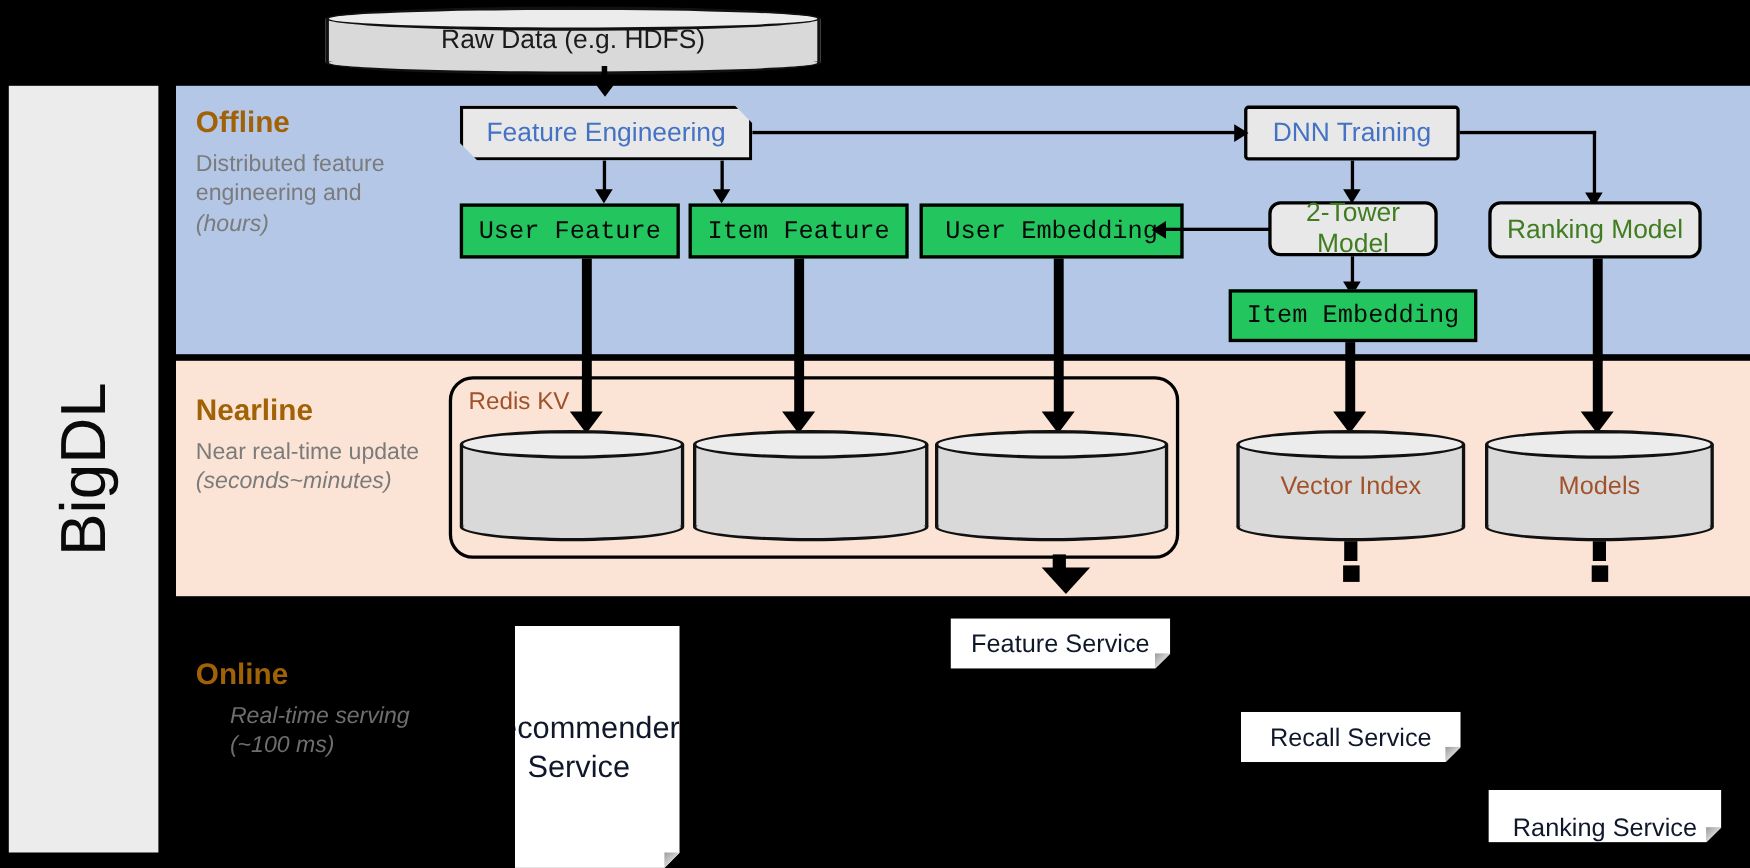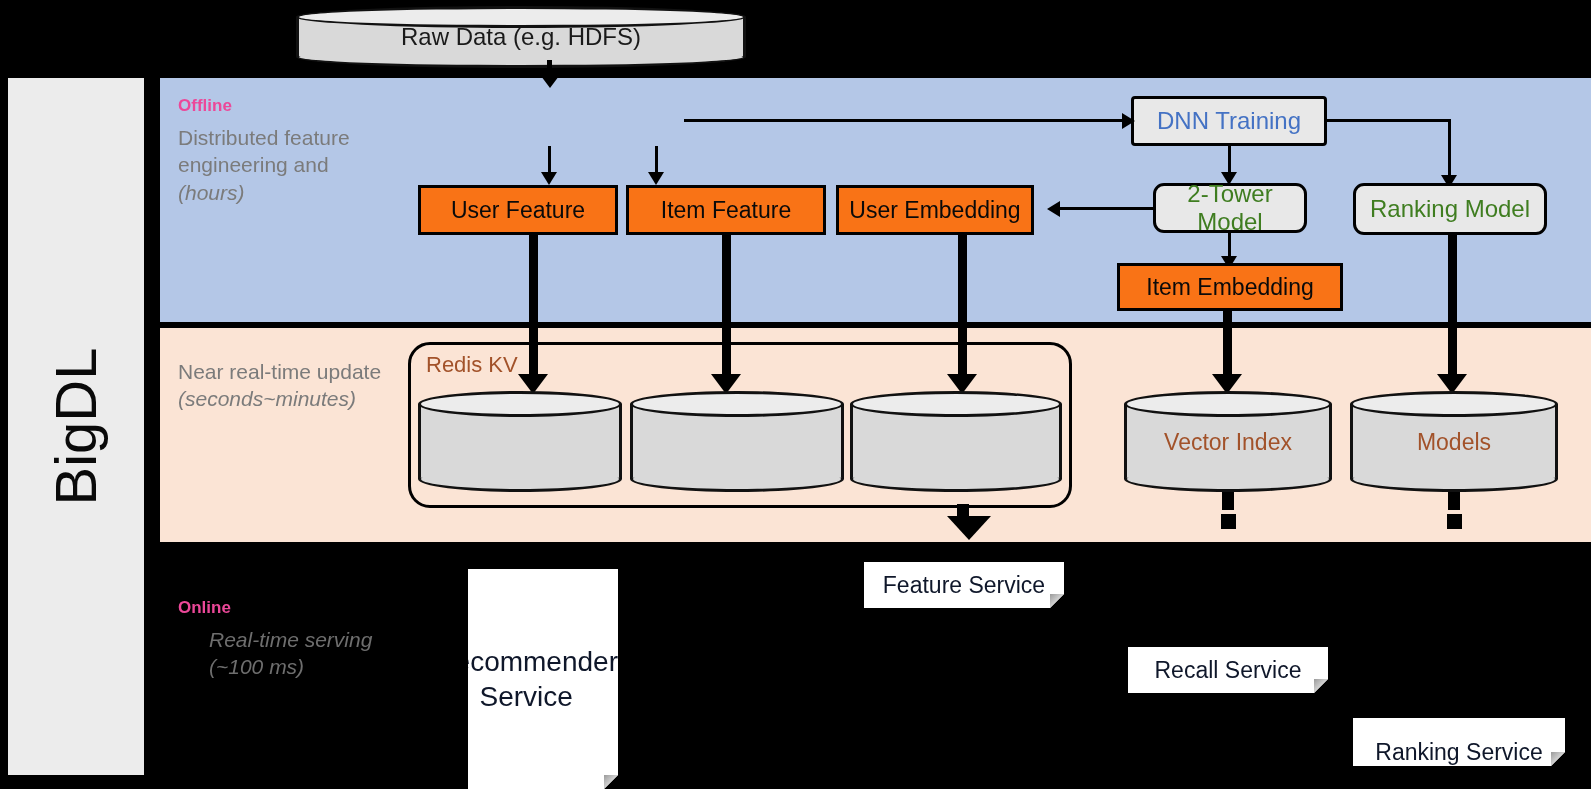--- a/index.html
+++ b/index.html
@@ -34,45 +34,46 @@
     white-space: nowrap;
     font-size: 58px;
     color:#0a0a0a;
     letter-spacing: 0px;
     font-family:"Liberation Sans", sans-serif;
   }
 
   
   .band-caption { position:absolute; }
   .band-title {
-    font-size:17px; color:#ec4899; font-weight:600; margin:0 0 8px 0;
+    font-size:27px; color:#a16207; font-weight:600; margin:0 0 8px 0;
     font-family:"Liberation Sans", sans-serif;
   }
   .band-sub {
     font-size:21px; line-height:1.30; color:#7b7b7b; margin:0;
     font-family:"Liberation Sans", sans-serif;
   }
   .band-sub em { font-style: italic; }
   #cap-offline  { left:178px; top:96px;  width:220px; }
   #cap-nearline { left:178px; top:358px; width:235px; }
   #cap-online   { left:178px; top:598px; width:230px; }
   #cap-online .band-sub { color:#6e6e6e; font-style:italic;margin-left:31px; }
 
   
   .node {
     position:absolute;
     display:flex; align-items:center; justify-content:center;
     text-align:center;
     font-family:"Liberation Sans", sans-serif;
   }
   .gray-box {
-    background:#f97316;
+    background:#22c55e;
     border:3px solid #000;
     color:#0a0a0a;
     font-size:23px;
+    font-family:Liberation Mono, monospace;
   }
   .proc-box {
     background:#e8e8e8;
     border:3px solid #000;
     font-size:24px;
   }
   .blue-text { color:#4472c4; }
   .green-text { color:#3f7d20; }
 
   
@@ -193,27 +194,31 @@
   </div>
 
   <div class="vline" style="left:547px; top:60px; width:5px; height:22px;"></div>
   <div class="arrow-down fat" style="left:535px; top:68px;"></div>
 
   <div class="band-caption" id="cap-offline">
     <div class="band-title">Offline</div>
     <div class="band-sub"><span>Distributed feature engineering and </span><em>(hours)</em></div>
   </div>
   <div class="band-caption" id="cap-nearline">
+    <div class="band-title">Nearline</div>
     <div class="band-sub"><span>Near real-time update </span><em>(seconds~minutes)</em></div>
   </div>
   <div class="band-caption" id="cap-online">
     <div class="band-title">Online</div>
     <div class="band-sub"><span>Real-time serving </span><em>(~100 ms)</em></div>
   </div>
 
+  <div class="node proc-box clip-corner blue-text" style="left:418px; top:96px; width:266px; height:50px;">
+    <span>Feature Engineering</span>
+  </div>
 
   <div class="node proc-box card-corner blue-text" style="left:1131px; top:96px; width:196px; height:50px;">
     <span>DNN Training</span>
   </div>
 
   <div class="hline" style="left:684px; top:119px; width:444px; height:3px;"></div>
   <div class="arrow-right" style="left:1122px; top:113px;"></div>
 
   <div class="vline" style="left:548px; top:146px; width:3px; height:29px;"></div>
   <div class="arrow-down" style="left:541px; top:172px;"></div>
@@ -226,21 +231,21 @@
   <div class="hline" style="left:1327px; top:119px; width:124px; height:3px;"></div>
   <div class="vline" style="left:1448px; top:119px; width:3px; height:62px;"></div>
   <div class="arrow-down" style="left:1441px; top:175px;"></div>
 
   <div class="node gray-box" style="left:418px; top:185px; width:200px; height:50px;">
     <span>User Feature</span>
   </div>
   <div class="node gray-box" style="left:626px; top:185px; width:200px; height:50px;">
     <span>Item Feature</span>
   </div>
-  <div class="node gray-box" style="left:836px; top:185px; width:198px; height:50px;">
+  <div class="node gray-box" style="left:836px; top:185px; width:240px; height:50px;">
     <span>User Embedding</span>
   </div>
 
   <div class="node proc-box rounded-box green-text" style="left:1153px; top:183px; width:154px; height:50px;">
     <span>2-Tower Model</span>
   </div>
   <div class="node proc-box rounded-box green-text" style="left:1353px; top:183px; width:194px; height:52px;">
     <span>Ranking Model</span>
   </div>
 

